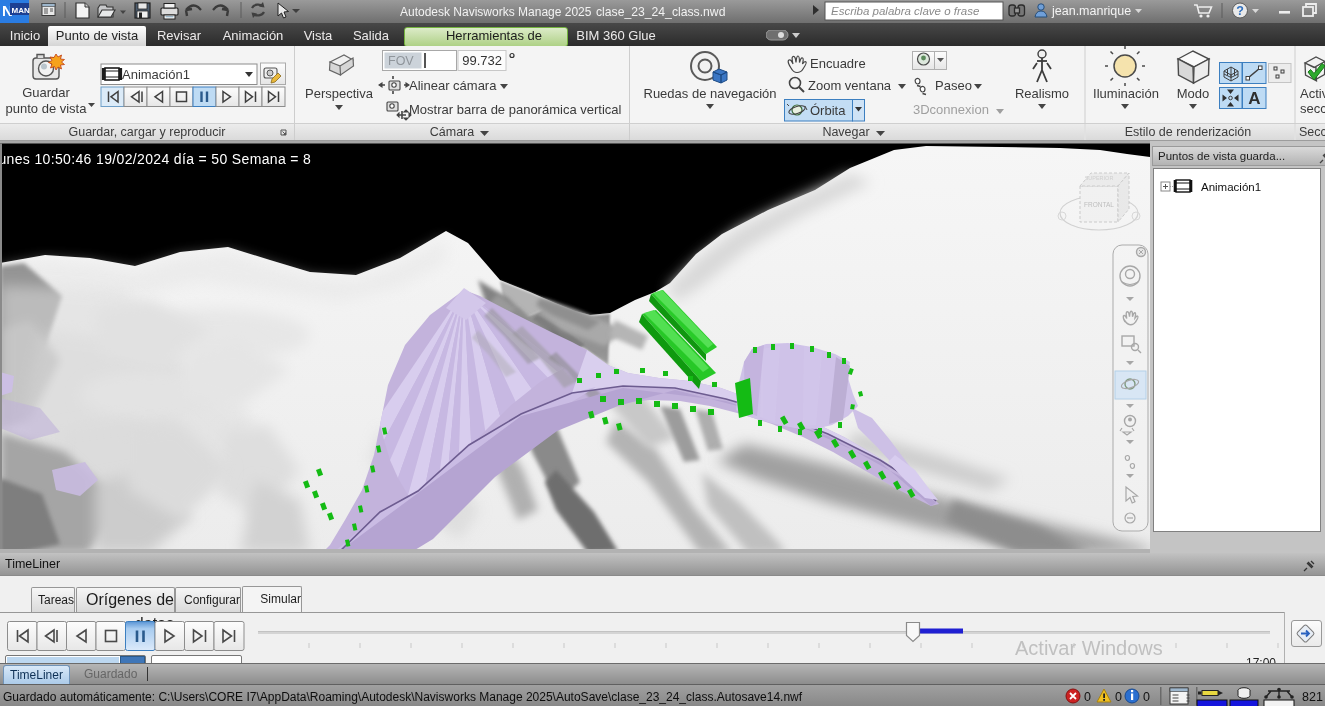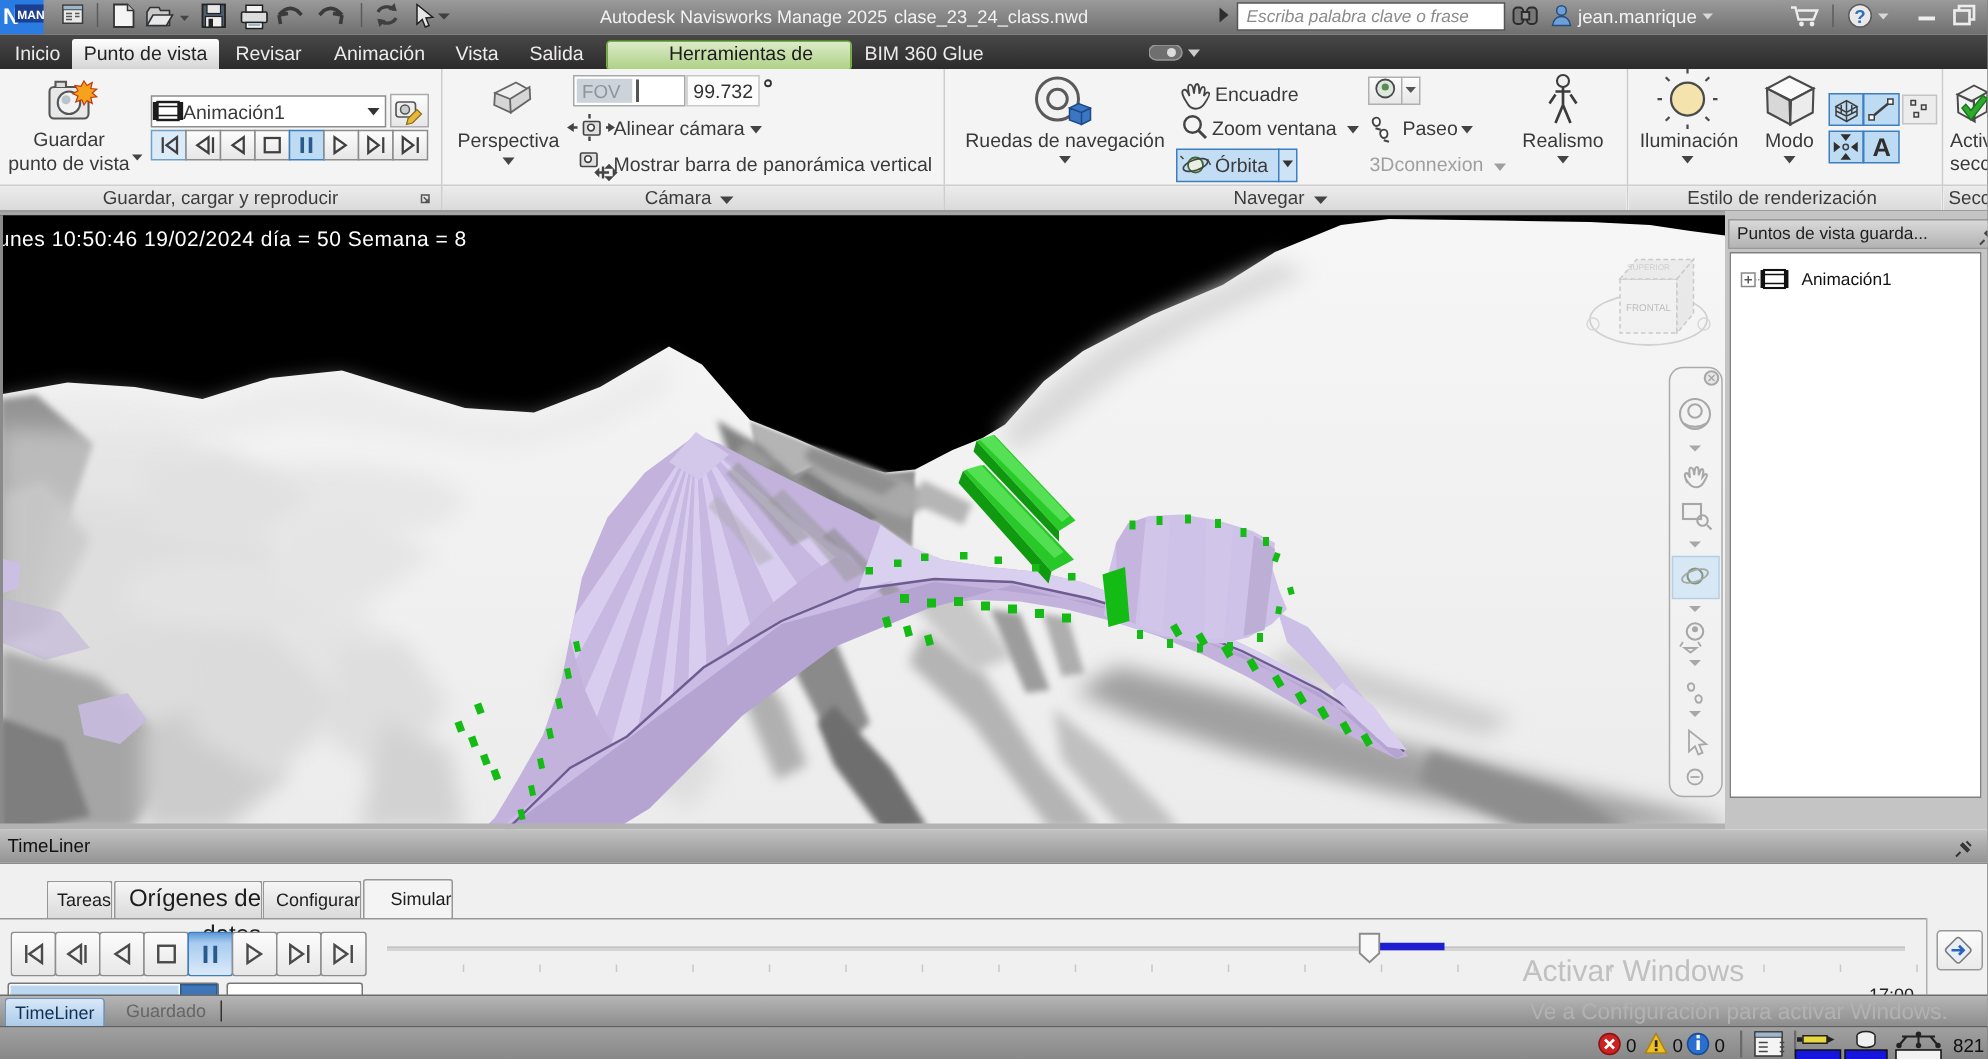--- a/index.html
+++ b/index.html
@@ -664,24 +664,24 @@
   <svg width="29" height="25">
         <rect x="7" y="6" width="13" height="13" rx="2" transform="rotate(45 13.5 12.5)" fill="#e8eef6" stroke="#7a7a7a"></rect>
         <path d="M9 12.5h8m-3-3l3 3-3 3" stroke="#2a62c0" stroke-width="1.8" fill="none"></path>
       </svg>
  </div>
  <div class="abs" style="left:1015px;top:84px;font-size:20px;color:#c0c0c0;">Activar Windows</div>
  <div class="abs" id="dockbar">
   <div class="abs" style="left:3px;top:1px;width:67px;height:20px;background:linear-gradient(#d8e8f8,#a9c9e8);border:1px solid #7093b8;border-bottom:none;border-radius:3px 3px 0 0;font-size:12px;color:#0f3156;text-align:center;line-height:19px;">TimeLiner</div>
   <span style="position:absolute;left:84px;top:3px;font-size:12px;color:#666;">Guardado</span>
   <div class="abs" style="left:147px;top:3px;width:1px;height:14px;background:#333;"></div>
-  <span style="position:absolute;left:1020px;top:2px;font-size:15px;color:#b2b2b2;">Ve a Configuración para activar Windows.</span>
  </div>
 </div>
 <div class="abs" id="status">
+ <span style="position:absolute;left:3px;top:5px;">Guardado automáticamente: C:\Users\CORE I7\AppData\Roaming\Autodesk\Navisworks Manage 2025\AutoSave\clase_23_24_class.Autosave14.nwf</span>
  <svg class="abs" style="left:1060px;top:0" width="265" height="22" font-family="Liberation Sans">
   <circle cx="13" cy="11" r="7" fill="#cc2222" stroke="#881111"></circle>
       <path d="M10 8l6 6m0-6l-6 6" stroke="#fff" stroke-width="1.8"></path>
   <text x="24" y="16" font-size="12.5" fill="#111">0</text>
   <path d="M44 4l7 13h-14z" fill="#f0c020" stroke="#a88210"></path>
       <rect x="43.2" y="8.5" width="1.8" height="4.5" fill="#222"></rect>
       <rect x="43.2" y="14" width="1.8" height="1.8" fill="#222"></rect>
   <text x="55" y="16" font-size="12.5" fill="#111">0</text>
   <circle cx="72" cy="11" r="7" fill="#2a6fd0" stroke="#1a4a90"></circle>
       <rect x="71" y="8.5" width="2.2" height="6.5" fill="#fff"></rect>

